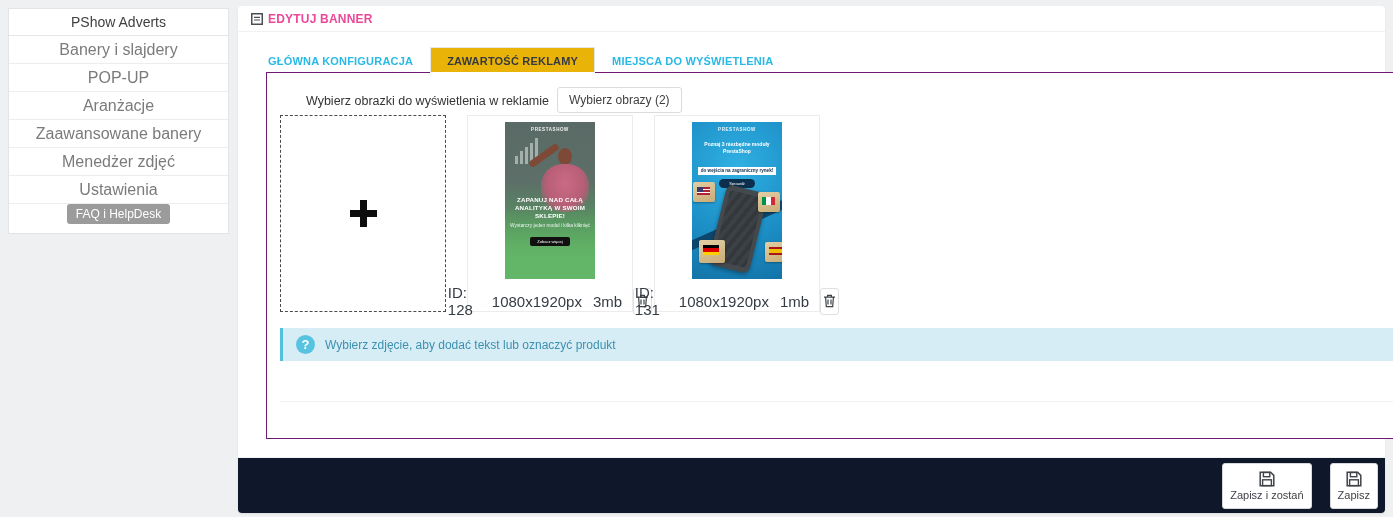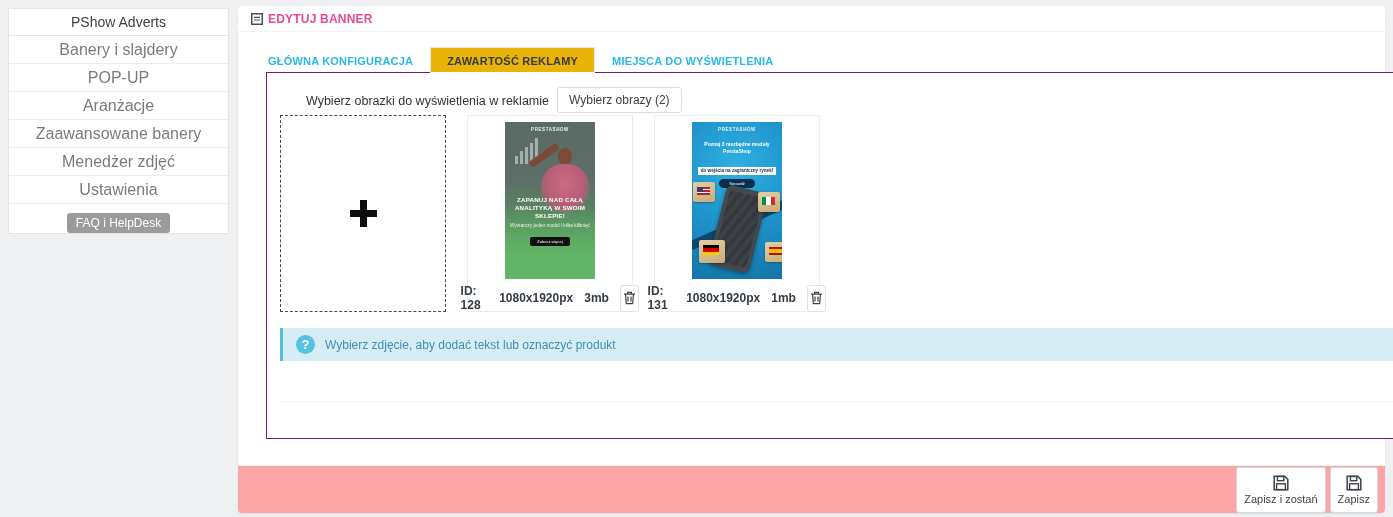--- a/index.html
+++ b/index.html
@@ -4,21 +4,21 @@
 <style>
   * { margin:0; padding:0; box-sizing:border-box; }
   html,body { background:#eef0f2; }
   body { font-family:"Liberation Sans", sans-serif; }
   .screen { position:relative; width:1393px; height:517px; background:#eef0f2; overflow:hidden; }
 
   
   .sidebar { position:absolute; left:8px; top:8px; width:221px; background:#fff; border:1px solid #e4e4e4; }
   .sidebar-title { height:27px; line-height:27px; text-align:center; font-size:14px; font-weight:normal; color:#3f3f3f; border-bottom:1px solid #e6e6e6; }
   .sidebar-item { height:28px; line-height:28px; text-align:center; font-size:16px; color:#7b7b7b; border-bottom:1px solid #ededed; cursor:pointer; }
-  .sidebar-faq-row { height:29px; display:flex; align-items:flex-end; justify-content:center; }
+  .sidebar-faq-row { height:29px; display:flex; align-items:flex-start; justify-content:center; }
   .faq-pill { background:#9b9b9b; color:#fff; border-radius:3px; padding:3px 9px; font-size:12px; cursor:pointer; }
 
   
   .panel { position:absolute; left:238px; top:6px; width:1147px; height:507px; background:#fff; border-radius:4px; box-shadow:0 1px 2px rgba(0,0,0,.08); }
   .panel-header { height:26px; border-bottom:1px solid #f2f2f2; display:flex; align-items:center; gap:5px; padding-left:13px; }
   .panel-title { font-size:12px; font-weight:bold; color:#ec4899; letter-spacing:.2px; }
 
   .tabs { position:absolute; left:13px; top:41px; display:flex; z-index:2; }
   .tab { height:26px; line-height:26px; padding:0 16px; font-size:11px; font-weight:bold; color:#29b9e6; letter-spacing:.2px; cursor:pointer; border:1px solid transparent; }
   .tab.active { color:#363a41; background:#eab308; border:1px solid #e4e6e8; border-bottom:1px solid #fff; }
@@ -30,21 +30,21 @@
 
   .media-row { position:absolute; left:13px; top:42px; display:flex; gap:21px; align-items:flex-start; }
   .add-tile { width:166px; height:197px; border:1px dashed #4a4a4a; background:#fff; display:flex; align-items:center; justify-content:center; cursor:pointer; }
   .plus-icon { position:relative; width:27px; height:27px; }
   .plus-icon::before, .plus-icon::after { content:""; position:absolute; background:#0d0d0d; }
   .plus-icon::before { left:0; top:10px; width:27px; height:7px; }
   .plus-icon::after  { left:10px; top:0; width:7px; height:27px; }
 
   .img-card { width:166px; height:197px; border:1px solid #ececec; background:#fff; display:flex; flex-direction:column; align-items:center; padding-top:6px; }
   .thumb { width:90px; height:157px; position:relative; overflow:hidden; cursor:pointer; flex:none; }
-  .meta-row { margin-top:5px; display:flex; align-items:center; gap:11px; font-size:12px; font-weight:bold; color:#363c44; }
+  .meta-row { margin-top:5px; display:flex; align-items:center; gap:11px; font-size:15px; font-weight:normal; color:#363c44; }
   .trash-btn { width:27px; height:27px; background:#fff; border:1px solid #e0e0e0; border-radius:3px; display:flex; align-items:center; justify-content:center; cursor:pointer; }
 
   
   .thumb-1 { background:linear-gradient(180deg,#5a6a66 0%,#5d6f68 38%,#55975e 72%,#66b96a 100%); }
   .t1-bars { position:absolute; left:10px; top:16px; display:flex; align-items:flex-end; gap:2px; height:26px; }
   .t1-bars span { width:3px; background:rgba(255,255,255,.45); display:block; }
   .t1-head { position:absolute; left:53px; top:26px; width:14px; height:17px; border-radius:50%; background:#7d4a38; }
   .t1-arm { position:absolute; left:22px; top:30px; width:34px; height:7px; background:#7d4a38; transform:rotate(-35deg); border-radius:3px; }
   .t1-shirt { position:absolute; left:36px; top:42px; width:48px; height:48px; border-radius:45%; background:radial-gradient(ellipse at 50% 40%,#cb6a84 0%,#b75e76 55%,rgba(183,94,118,0) 90%); }
   .t1-fade { position:absolute; left:0; right:0; bottom:0; height:72px; background:linear-gradient(180deg,rgba(99,182,103,0) 0%,rgba(99,182,103,.9) 70%); }
@@ -78,21 +78,21 @@
 
   
   .alert { position:absolute; left:13px; right:11px; top:255px; height:33px; background:#d7edf6; border-left:3px solid #53c0dd; display:flex; align-items:center; gap:10px; padding:0 13px; }
   .alert-icon { width:19px; height:19px; border-radius:50%; background:#56c3e0; color:#fff; font-size:13px; font-weight:bold; display:flex; align-items:center; justify-content:center; flex:none; }
   .alert-text { font-size:12px; color:#3c90b0; }
   .alert-close { margin-left:auto; color:#9fb9c4; font-size:13px; cursor:pointer; line-height:1; }
 
   .inner-divider { position:absolute; left:13px; right:11px; top:328px; border-top:1px solid #f2f2f2; }
 
   
-  .panel-footer { position:absolute; left:0; right:0; bottom:0; height:48px; background:#fca5a5; border-top:1px solid #f0f1f3; border-radius:0 0 4px 4px; display:flex; align-items:center; justify-content:flex-end; gap:4px; padding-right:7px; }
+  .panel-footer { position:absolute; left:0; right:0; bottom:0; height:56px; background:#0f172a; border-top:1px solid #f0f1f3; border-radius:0 0 4px 4px; display:flex; align-items:center; justify-content:flex-end; gap:18px; padding-right:7px; }
   .save-btn { height:46px; min-width:44px; padding:0 7px; background:#fff; border:1px solid #d7d9dc; border-radius:3px; display:flex; flex-direction:column; align-items:center; justify-content:center; gap:2px; font-size:11px; color:#3f4247; font-family:inherit; cursor:pointer; }
   .save-btn svg { display:block; }
 </style>
 </head>
 <body>
 
 <div class="screen">
 
   <nav class="sidebar">
     <div class="sidebar-title">PShow Adverts</div>

